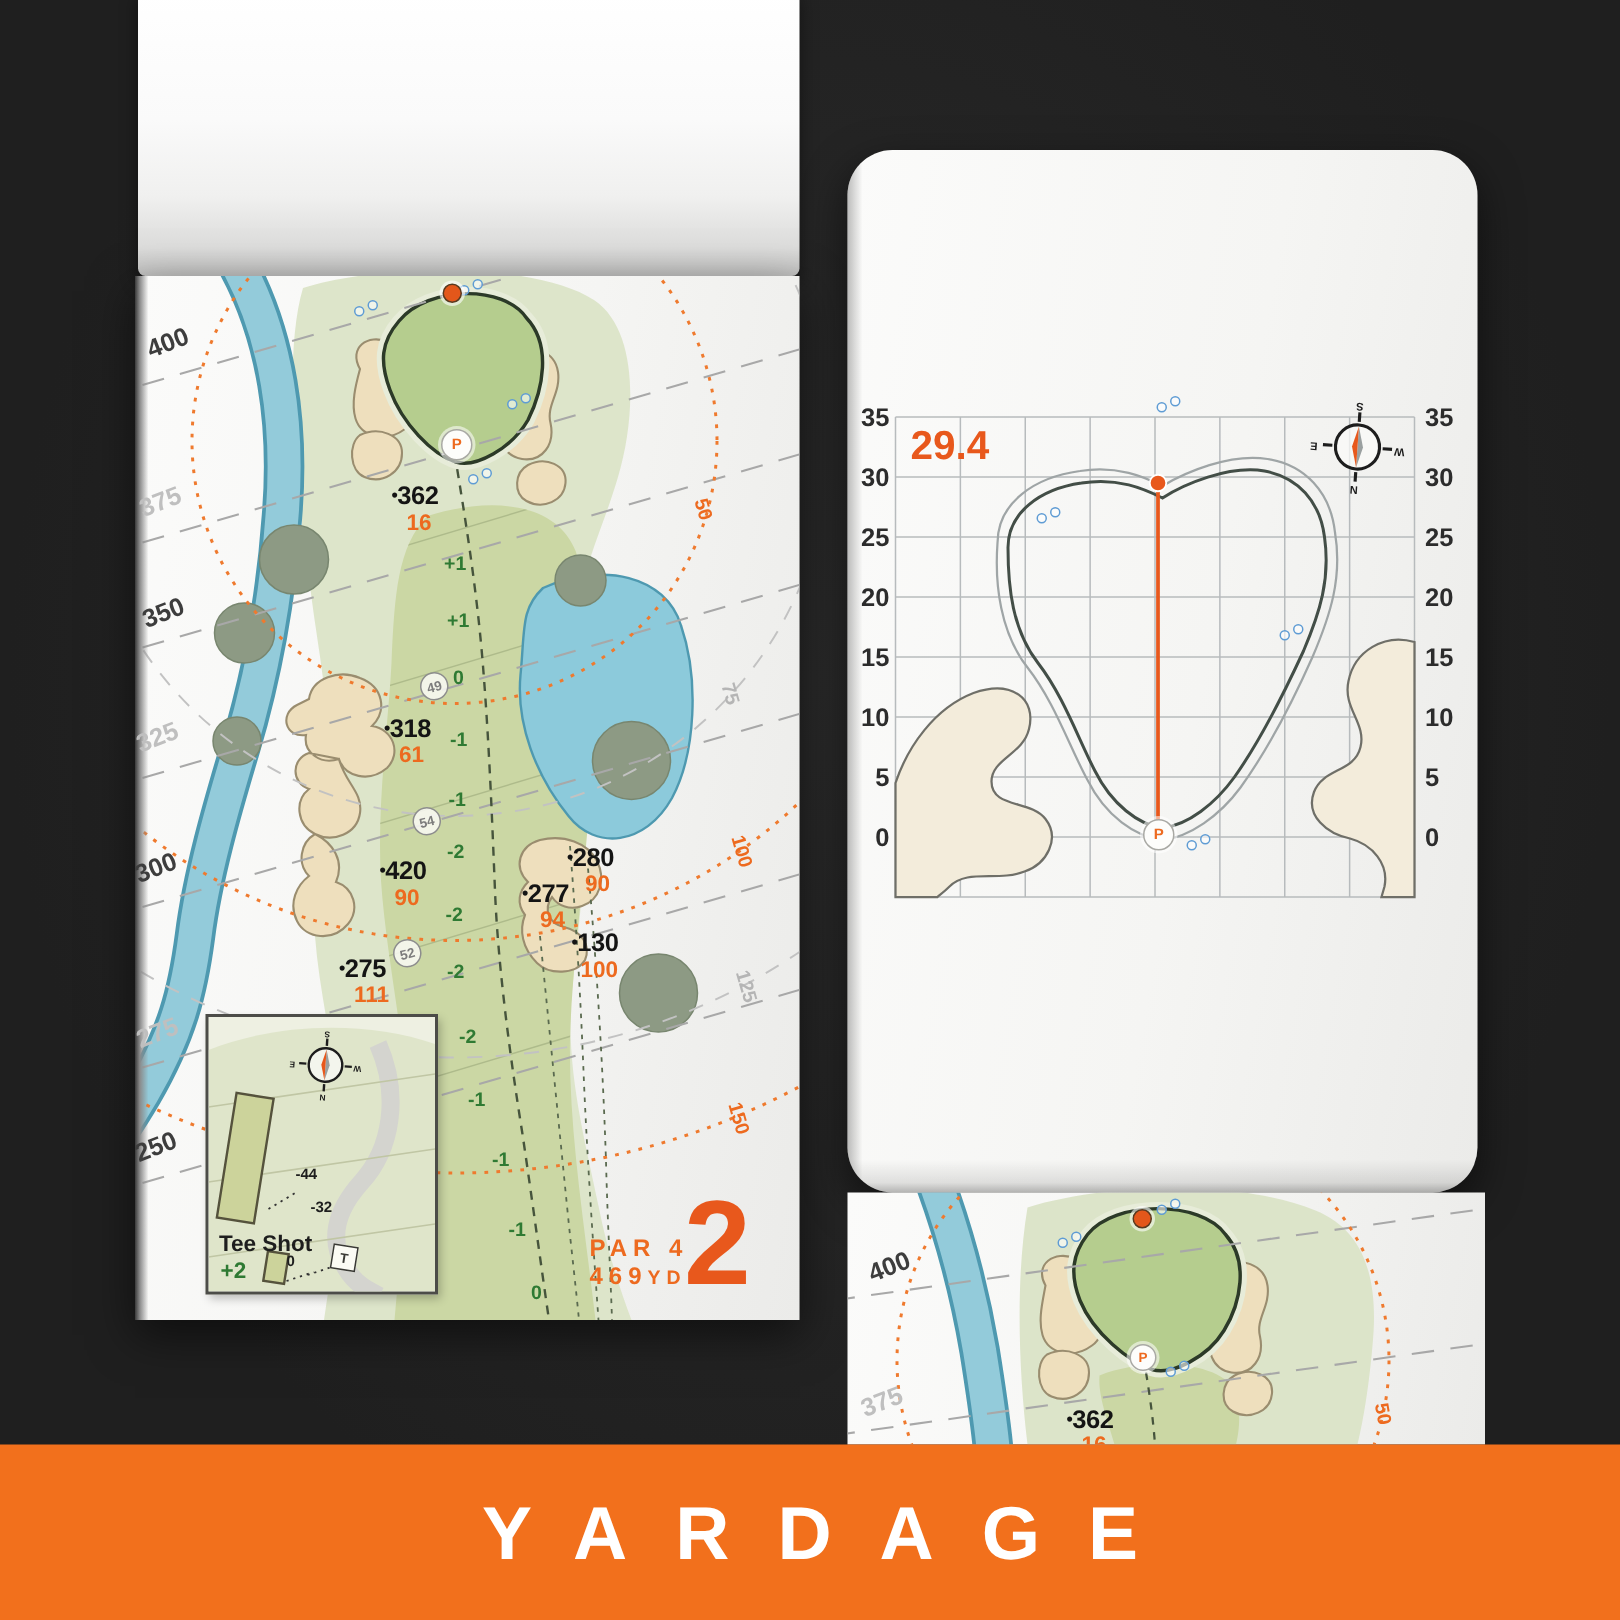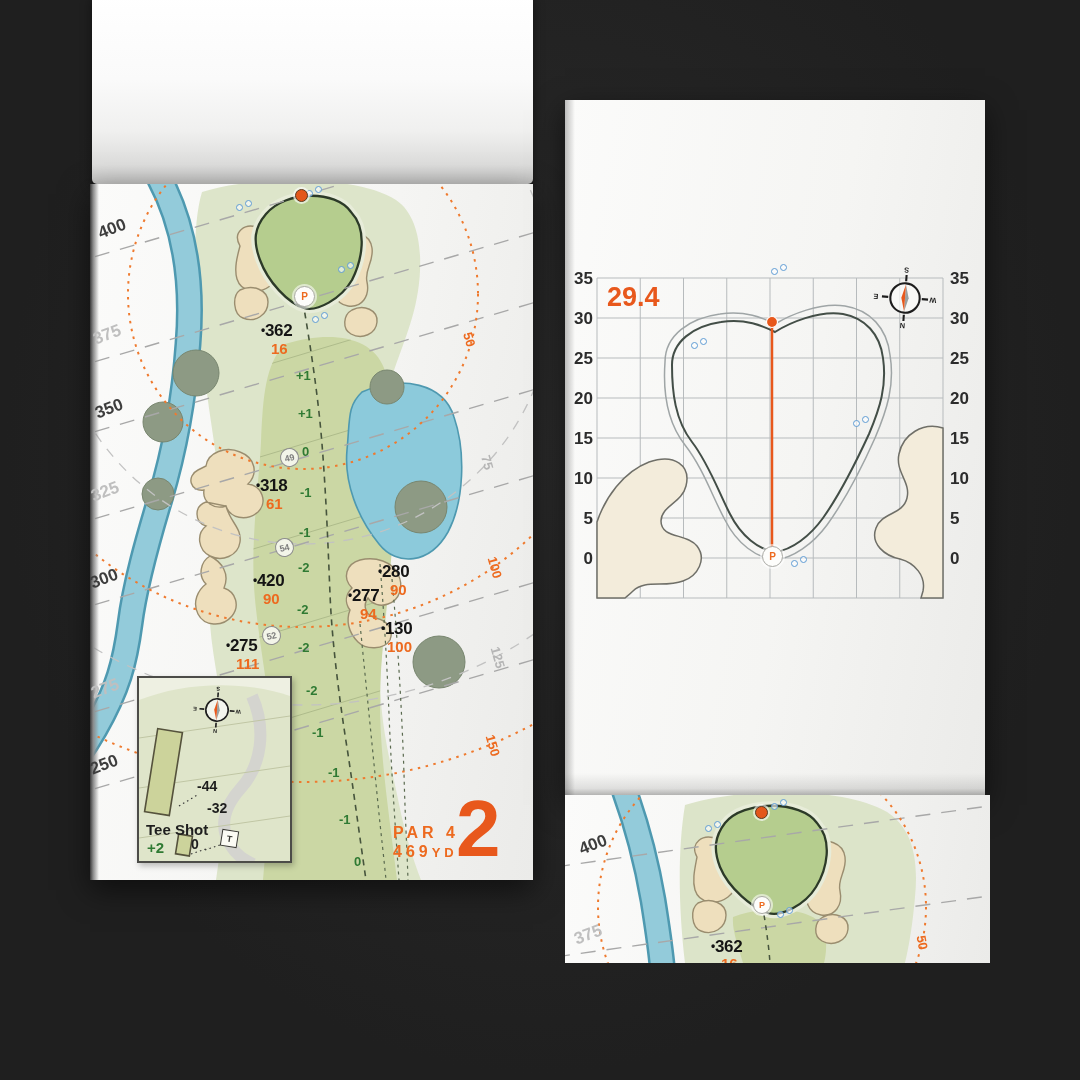--- a/index.html
+++ b/index.html
@@ -43,21 +43,21 @@
   .t-w{width:6px;height:2px;left:-2px;top:19px;}
   .c-letter{position:absolute;font-size:7px;font-weight:bold;color:#1d1d1d;line-height:7px;}
   .l-n{top:-10px;left:50%;margin-left:-2px;}
   .l-s{bottom:-10px;left:50%;margin-left:-2px;}
   .l-e{right:-10px;top:50%;margin-top:-4px;}
   .l-w{left:-10px;top:50%;margin-top:-4px;}
   .needle{position:absolute;inset:0;}
   
   #tee-inset{position:absolute;left:47px;top:492px;width:151px;height:183px;background:#eef0e2;
              border:2px solid #4c4c48;box-shadow:2px 3px 6px rgba(0,0,0,.25);overflow:hidden;}
-  .ins-lbl{position:absolute;font-size:14px;font-weight:600;color:#1e1e1e;white-space:nowrap;}
+  .ins-lbl{position:absolute;font-size:10px;font-weight:600;color:#1e1e1e;white-space:nowrap;}
   .tmark{position:absolute;width:15px;height:15px;background:#fbfbf4;border:1.6px solid #3a3a35;transform:rotate(9deg);
          display:flex;align-items:center;justify-content:center;font-size:9px;font-weight:bold;color:#3a3a35;}
   
   .parlbl{position:absolute;font-size:16px;font-weight:800;color:#ed6a1f;letter-spacing:4px;white-space:nowrap;}
   .holeno{position:absolute;font-size:80px;font-weight:800;color:#e8581c;line-height:.82;}
   .depth{position:absolute;font-size:27px;font-weight:800;color:#e8581c;}
   
   .flip{position:absolute;background:linear-gradient(to bottom,#ffffff 0%,#fafafa 45%,#f0f0ef 72%,#dcdcdb 90%,#c4c4c3 99%);
         box-shadow:0 5px 12px rgba(0,0,0,.45);border-radius:0 0 5px 5px;}
   .curl{position:absolute;left:0;right:0;bottom:0;height:22px;
@@ -255,21 +255,21 @@
       <div class="ins-lbl" style="left:8px;top:161px;color:#2f7a33;font-weight:bold;font-size:15px;">+2</div>
       <div class="ins-lbl" style="left:52px;top:158px;">0</div>
       <div class="tmark" style="left:82px;top:152px;">T</div>
     </div>
 
     <div class="parlbl" style="left:303px;top:640px;">PAR 4</div>
     <div class="parlbl" style="left:303px;top:659px;"><span>469</span><span style="font-size:13px;">YD</span></div>
     <div class="holeno" style="left:366px;top:612px;">2</div>
   </div>
 
-  <div class="page" style="left:565px;top:100px;width:420px;height:695px;">
+  <div class="page" style="left:565px;top:100px;width:420px;height:695px;border-radius:30px;">
     <svg width="420" height="695" viewBox="0 0 420 695" style="position:absolute;left:0;top:0;">
 
       <g stroke="#b7bbbd" stroke-width="1">
         <line x1="32" y1="178" x2="32" y2="498"></line>
           <line x1="75.25" y1="178" x2="75.25" y2="498"></line>
         <line x1="118.5" y1="178" x2="118.5" y2="498"></line>
           <line x1="161.75" y1="178" x2="161.75" y2="498"></line>
         <line x1="205" y1="178" x2="205" y2="498"></line>
           <line x1="248.25" y1="178" x2="248.25" y2="498"></line>
         <line x1="291.5" y1="178" x2="291.5" y2="498"></line>
@@ -390,14 +390,17 @@
         <span></span>
       </div>
     <div class="sprk" style="left:212px;top:112px;">
         <span></span>
         <span></span>
       </div>
     <div class="odot" style="left:190px;top:11px;"></div>
     <div class="pin sm" style="left:188px;top:101px;">P</div>
   </div>
 
+  <div id="banner">
+    <span>YARDAGE</span>
+  </div>
 
 </div>
 
 </body></html>

